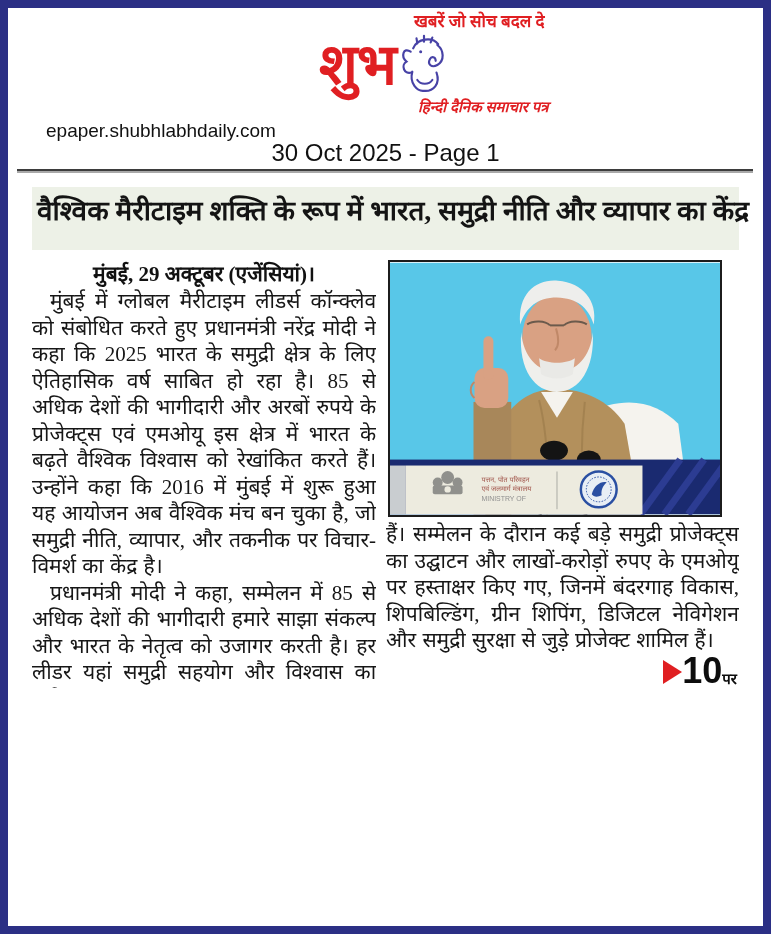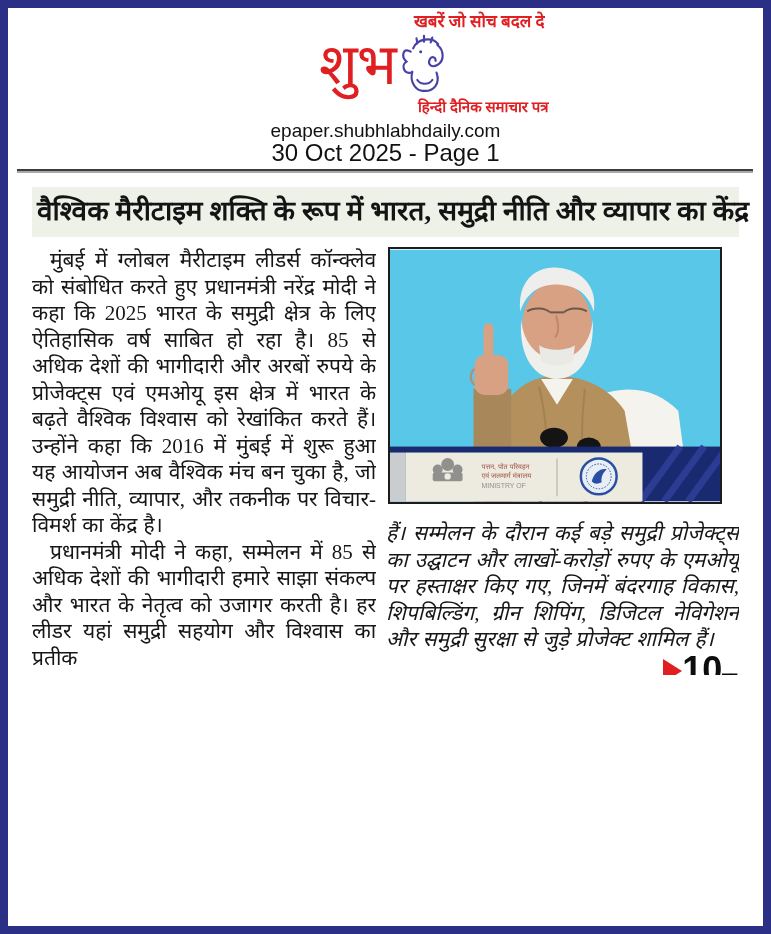--- a/index.html
+++ b/index.html
@@ -33,57 +33,58 @@
     line-height: 20px;
   }
   .title-row {
     display: flex;
     align-items: center;
     justify-content: center;
     height: 66px;
   }
   .brand-word {
     color: #e01f22;
-    font-weight: 400;
+    font-weight: 700;
     font-size: 57px;
     line-height: 60px;
     letter-spacing: -1px;
   }
   .ganesh { width: 50px; height: 64px; margin: 0 3px; }
   .masthead .subtitle {
     text-align: right;
     padding-right: 2px;
     color: #e01f22;
     font-weight: 700;
     font-size: 15px;
     line-height: 18px;
-  }
-
-  .site-line { text-align: center; font-size: 19px; line-height: 22px; color: #111; margin-top: 4px; }
+    font-style: italic;
+  }
+
+  .site-line { font-size: 19px; line-height: 22px; color: #111; margin-top: 4px; padding-left: 38px; }
   .date-line { text-align: center; font-size: 24px; line-height: 22px; color: #111; }
 
   .header-divider {
     margin: 5px 10px 0 9px;
     height: 4px;
     background: #3d3d3d;
     border-bottom: 2px solid #a9a9a9;
   }
 
   
   .headline-wrap { margin: 20px 24px 0 24px; }
   .headline-svg { display: block; }
   .headline-text {
     font-family: "Liberation Serif", "DejaVu Serif", serif;
     font-weight: 700;
     fill: #141414;
   }
   .subheadline-strip {
     margin: 14px 24px 0 24px;
     background: #edf1e7;
-    padding: 2px 0 2px 0;
+    padding: 2px 0 15px 0;
   }
   .subheadline-text { font-weight: 700; fill: #141414; font-family: "Liberation Serif", "DejaVu Serif", serif; }
 
   
   .columns {
     display: flex;
     gap: 10px;
     margin: 10px 24px 0 24px;
     height: 428px;
     overflow: hidden;
@@ -108,21 +109,21 @@
   .para-indent { text-indent: 18px; }
 
   .photo-frame {
     width: 334px;
     margin-left: 2px;
     border: 2px solid #1c1c1c;
     line-height: 0;
   }
   .photo-frame svg { display: block; }
 
-  .col-right .body-text { margin-top: 16px; font-style: italic; }
+  .col-right .body-text { margin-top: 4px; }
 
   .continuation {
     display: flex;
     justify-content: flex-end;
     align-items: flex-end;
     margin-top: 0px;
     padding-right: 2px;
     cursor: pointer;
   }
   .tri-right {
@@ -179,20 +180,21 @@
 
   <div class="subheadline-strip">
     <svg width="723" height="42" viewBox="0 0 723 42">
       <text class="subheadline-text" x="361" y="31" font-size="27" text-anchor="middle" textLength="712" lengthAdjust="spacingAndGlyphs">वैश्विक मैरीटाइम शक्ति के रूप में भारत, समुद्री नीति और व्यापार का केंद्र</text>
     </svg>
   </div>
 
   <div class="columns">
 
     <div class="col-left">
+      <div class="dateline">मुंबई, 29 अक्टूबर (एजेंसियां)।</div>
       <div class="body-text para-indent">मुंबई में ग्लोबल मैरीटाइम लीडर्स कॉन्क्लेव को संबोधित करते हुए प्रधानमंत्री नरेंद्र मोदी ने कहा कि 2025 भारत के समुद्री क्षेत्र के लिए ऐतिहासिक वर्ष साबित हो रहा है। 85 से अधिक देशों की भागीदारी और अरबों रुपये के प्रोजेक्ट्स एवं एमओयू इस क्षेत्र में भारत के बढ़ते वैश्विक विश्वास को रेखांकित करते हैं। उन्होंने कहा कि 2016 में मुंबई में शुरू हुआ यह आयोजन अब वैश्विक मंच बन चुका है, जो समुद्री नीति, व्यापार, और तकनीक पर विचार-विमर्श का केंद्र है।</div>
       <div class="body-text para-indent">प्रधानमंत्री मोदी ने कहा, सम्मेलन में 85 से अधिक देशों की भागीदारी हमारे साझा संकल्प और भारत के नेतृत्व को उजागर करती है। हर लीडर यहां समुद्री सहयोग और विश्वास का प्रतीक</div>
     </div>
 
     <div class="col-right">
 
       <div class="photo-frame">
         <svg width="330" height="253" viewBox="0 0 332 253">
           <rect width="332" height="253" fill="#58c7e8"></rect>
 

